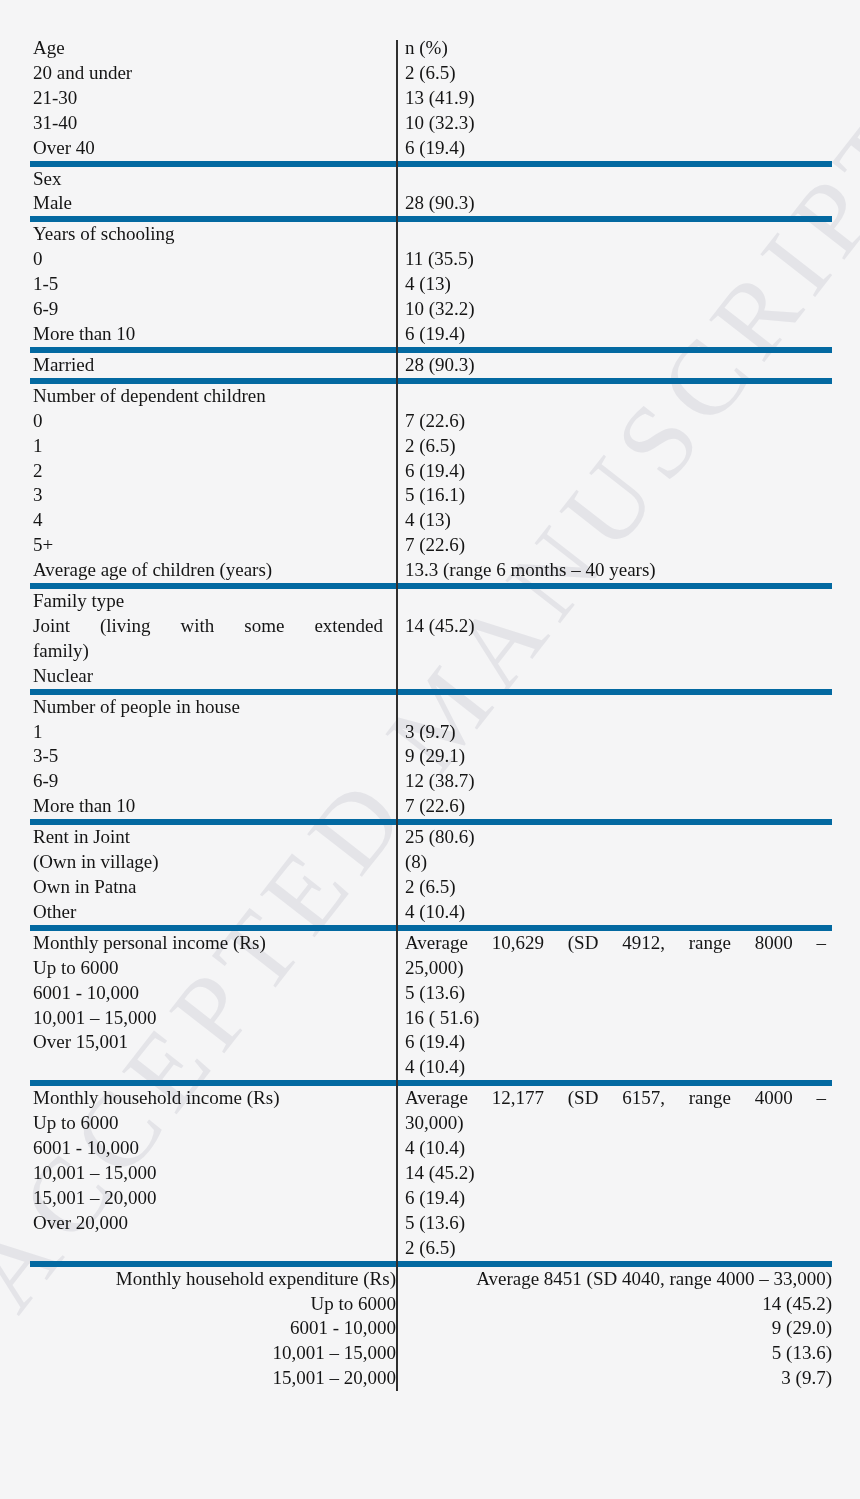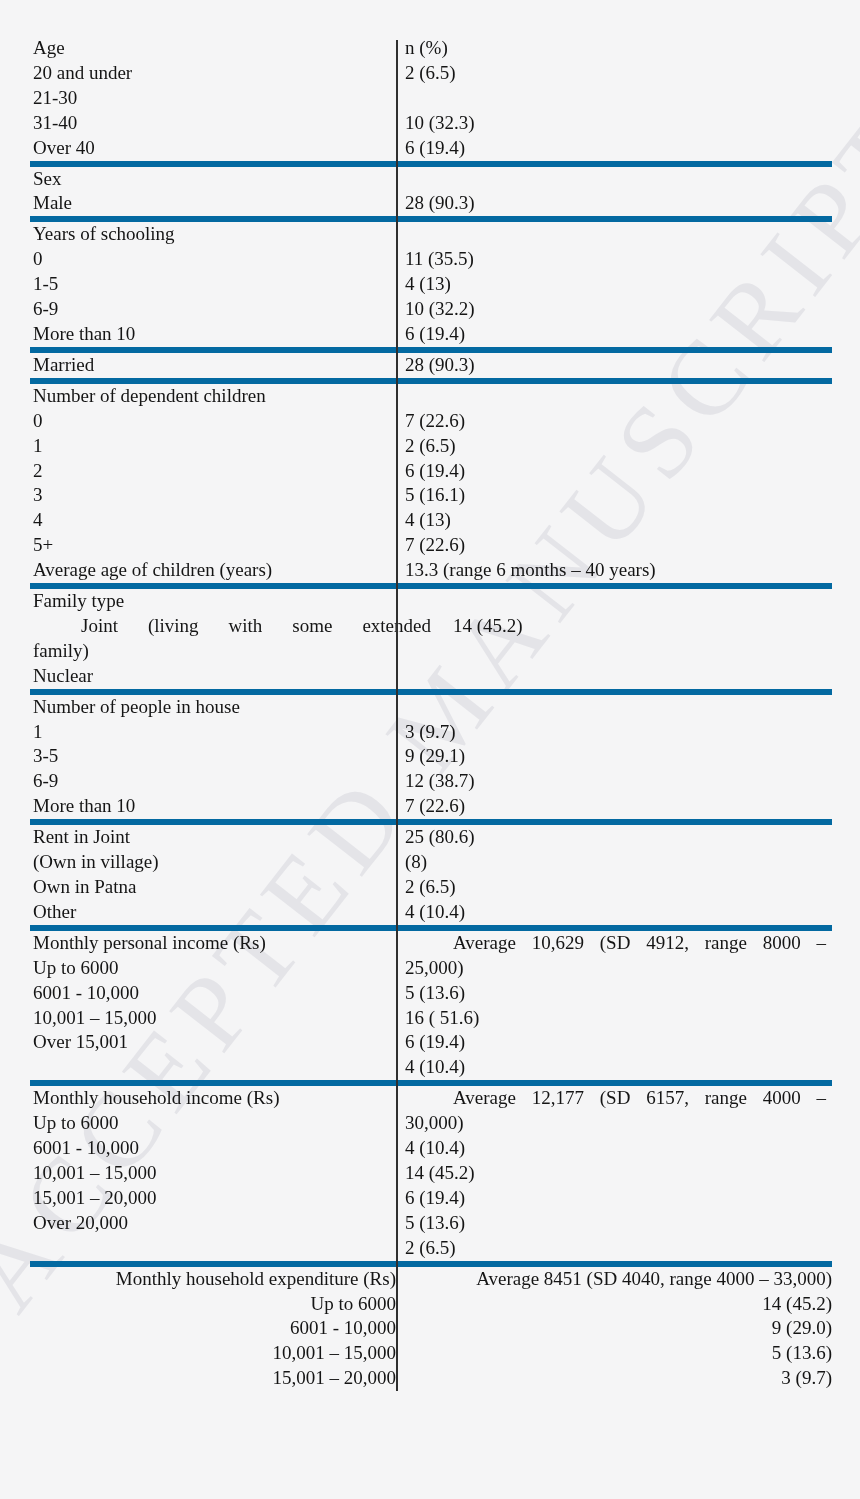--- a/index.html
+++ b/index.html
@@ -21,21 +21,21 @@
   }
   .vline {
     position:absolute; left:366px; top:4px; width:2px;
     height:calc(100% - 4px); background:#2f2f2f;
   }
   .section { border-bottom:6px solid #0369a1; }
   .section:last-child { border-bottom:none;text-align:right; }
   .row { display:flex; line-height:24.9px; min-height:24.9px; }
   .cell-l { width:366px; box-sizing:border-box; padding-left:3px; }
   .cell-r { flex:1; box-sizing:border-box; padding-left:9px; }
-  .jflex { display:flex; justify-content:space-between;margin-left:48px; }
+  .jflex { display:flex; justify-content:space-between; }
   .cell-l.jflex { padding-right:13px; }
   .cell-r .jflex { padding-right:6px; }
 </style>
 </head>
 <body>
 
 <div class="page">
   <div class="watermark">ACCEPTED MANUSCRIPT</div>
 
   <div class="table-wrap">
@@ -45,20 +45,21 @@
       <div class="row">
         <div class="cell-l">Age</div>
         <div class="cell-r">n (%)</div>
       </div>
       <div class="row">
         <div class="cell-l">20 and under</div>
         <div class="cell-r">2 (6.5)</div>
       </div>
       <div class="row">
         <div class="cell-l">21-30</div>
+        <div class="cell-r">13 (41.9)</div>
       </div>
       <div class="row">
         <div class="cell-l">31-40</div>
         <div class="cell-r">10 (32.3)</div>
       </div>
       <div class="row">
         <div class="cell-l">Over 40</div>
         <div class="cell-r">6 (19.4)</div>
       </div>
     </div>

